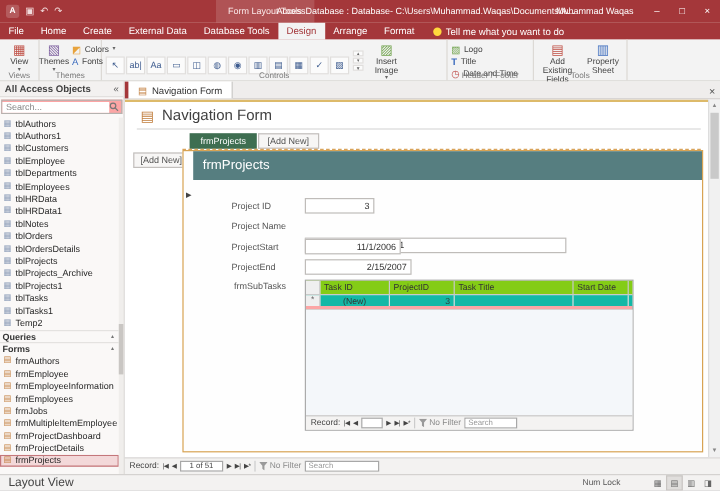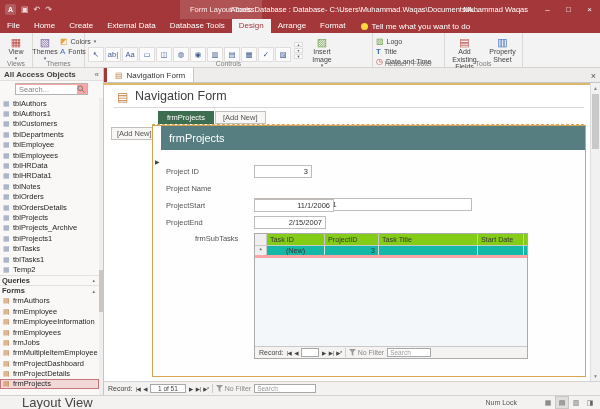--- a/index.html
+++ b/index.html
@@ -46,21 +46,21 @@
 .i-logo{color:#6FA24B}.i-title{color:#3F6EBF;font-weight:bold}.i-dt{color:#C0504D}
 .tiles{display:flex;align-items:center;gap:1px;padding:7px 2px 0 3px}
 .tile{min-width:16px;height:15px;border:1px solid #E0DEDC;background:#FBFBFB;display:flex;align-items:center;justify-content:center;font-size:7.5px;color:#3E5C8F;white-space:nowrap}
 .gal-scroll{display:flex;flex-direction:column;justify-content:flex-start;gap:1px;padding:7px 2px 0 1px}
 .gs{width:9px;height:5px;border:1px solid #E0DEDC;background:#FBFBFB;display:flex;align-items:center;justify-content:center;font-size:4px;color:#666}
 
 
 .navpane{position:absolute;left:0;top:68px;width:104px;bottom:14px;background:#FAF8F7;border-right:1px solid #C8C6C4;overflow:hidden}
 .np-header{height:13px;display:flex;align-items:center;justify-content:space-between;padding:0 4px;font-size:8px;font-weight:bold;color:#3F3F3F;background:#F3F1F0;border-bottom:1px solid #E2E0DE}
 .np-shutter{font-weight:normal;color:#666}
-.np-search{margin:2px 15px;height:12px;border:1px solid #B5B2AF;background:#fca5a5;display:flex;align-items:center}
+.np-search{margin:2px 1px;height:12px;border:1px solid #B5B2AF;background:#fca5a5;display:flex;align-items:center}
 .np-search input{flex:1;min-width:0;border:0;outline:0;font-size:7.5px;padding-left:3px;font-family:inherit;color:#333}
 .np-search input::placeholder{color:#888}
 .np-search svg{flex:none;margin-right:2px}
 .np-list{position:absolute;top:30px;left:0;right:4px;bottom:0;overflow:hidden}
 .np-item{height:10.4px;display:flex;align-items:center;padding-left:13px;position:relative;font-size:7.5px;color:#262626;white-space:nowrap;overflow:hidden}
 .np-ico{position:absolute;left:3px;font-size:7px;line-height:7px}
 .np-ico.tbl{color:#8C9CB8}
 .np-ico.frm{color:#C17E3D}
 .np-item.sel{background:#F3D8D9;box-shadow:inset 0 0 0 1px #C4777B}
 .np-sect{height:10.5px;display:flex;align-items:center;justify-content:space-between;padding:0 4px 0 2px;font-size:7.5px;font-weight:bold;color:#333;border-top:1px solid #E4E2E0}
@@ -80,21 +80,21 @@
 .form-title{position:absolute;left:31px;top:6px;font-size:12.5px;color:#404040}
 .title-rule{position:absolute;left:10px;right:16px;top:24px;border-top:1px solid #D9D9D9}
 .navstrip{position:absolute;left:54px;top:28px;display:flex;align-items:flex-end}
 .nstab1{height:13px;line-height:13px;padding:0 9px;background:#3E6E51;color:#fff;font-size:7.5px;white-space:nowrap}
 .nstab2{height:13px;line-height:11px;padding:0 7px;background:#F7F6F5;border:1px solid #C2BFBC;color:#555;font-size:7.5px;margin-left:1px;white-space:nowrap}
 .strip-line{position:absolute;left:48px;right:16px;top:41px;border-top:1px dashed #D9A45B}
 .left-addnew{position:absolute;left:7px;top:44px;height:13px;line-height:11px;padding:0 5px;background:#F7F6F5;border:1px solid #C2BFBC;color:#555;font-size:7.5px;white-space:nowrap}
 .formregion{position:absolute;left:48px;top:42px;width:434px;height:252px;border:1px solid #D8A353;background:#FEFEFE}
 .fr-header{height:24px;margin-left:8px;background:#567E80;color:#fff;font-size:11px;line-height:24px;padding-left:8px}
 .fr-arrow{position:absolute;left:2px;top:32px;font-size:6px;color:#444}
-.f-label{position:absolute;left:13px;font-size:7.5px;color:#555;white-space:nowrap}
+.f-label{position:absolute;left:40px;font-size:7.5px;color:#555;white-space:nowrap}
 .f-box{position:absolute;left:101px;height:13px;border:1px solid #BFBCB9;background:#fff;font-size:7.5px;color:#333;display:flex;align-items:center;padding:0 3px;white-space:nowrap}
 .f-box.num{justify-content:flex-end}
 .grid{position:absolute;left:101px;top:107px;width:274px;height:126px;border:1px solid #ABABAB;display:flex;flex-direction:column;background:#fff}
 .g-head{display:flex;height:12px;background:#84cc16;border-bottom:1px solid #C9C9C9;flex:none}
 .g-sel{width:12px;flex:none;border-right:1px solid #C9C9C9;background:#EFEFEF;display:flex;align-items:center;justify-content:center;color:#555;font-size:7px}
 .g-col{border-right:1px solid #C9C9C9;display:flex;align-items:center;padding-left:3px;font-size:7.2px;color:#333;white-space:nowrap;overflow:hidden}
 .w1{width:58px}.w2{width:54px}.w3{width:99px}.w4{width:46px}
 .g-row{display:flex;height:12px;border-bottom:3px solid #fca5a5;background:#14b8a6;flex:none}
 .g-cell{border-right:1px solid #DDD;display:flex;align-items:center;font-size:7.2px;color:#333;padding:0 3px;white-space:nowrap;overflow:hidden}
 .gc-center{justify-content:center}.gc-right{justify-content:flex-end}
@@ -113,21 +113,21 @@
 .rn-search input::placeholder{color:#999}
 .w-s1{width:44px}.w-s2{width:62px}
 .outernav{height:14px;background:#F3F2F1;border-top:1px solid #D4D2D0;flex:none}
 .dscroll{position:absolute;right:0;top:0;bottom:0;width:10px;background:#F1F1F1;border-left:1px solid #DDD}
 .ds-up{position:absolute;top:0;left:0;width:9px;height:10px;display:flex;align-items:center;justify-content:center;font-size:5px;color:#888}
 .ds-down{position:absolute;bottom:0;left:0;width:9px;height:10px;display:flex;align-items:center;justify-content:center;font-size:5px;color:#888}
 .ds-thumb{position:absolute;left:1px;width:7px;top:11px;height:55px;background:#C9C9C9}
 
 
 .statusbar{position:absolute;left:0;bottom:0;width:600px;height:14px;background:#F3F2F1;border-top:1px solid #D4D2D0;display:flex;align-items:center}
-.sb-left{padding-left:22px;font-size:13px;color:#444;white-space:nowrap}
+.sb-left{padding-left:7px;font-size:10px;color:#444;white-space:nowrap}
 .sb-right{margin-left:auto;display:flex;align-items:center;padding-right:3px}
 .sb-numlock{font-size:7px;color:#555;margin-right:24px;white-space:nowrap}
 .sb-vbtn{width:14px;height:13px;display:flex;align-items:center;justify-content:center;font-size:7px;color:#666}
 .sb-vbtn.active{background:#E0DEDC;box-shadow:inset 0 0 0 1px #C9C6C3}
 </style>
 </head>
 <body>
 
 <div class="app">
 
@@ -273,25 +273,25 @@
       <div class="np-item">
           <span class="np-ico tbl">▦</span>
           <span>tblAuthors1</span>
         </div>
       <div class="np-item">
           <span class="np-ico tbl">▦</span>
           <span>tblCustomers</span>
         </div>
       <div class="np-item">
           <span class="np-ico tbl">▦</span>
+          <span>tblEmployee</span>
+        </div>
+      <div class="np-item">
+          <span class="np-ico tbl">▦</span>
           <span>tblDepartments</span>
-        </div>
-      <div class="np-item">
-          <span class="np-ico tbl">▦</span>
-          <span>tblEmployee</span>
         </div>
       <div class="np-item">
           <span class="np-ico tbl">▦</span>
           <span>tblEmployees</span>
         </div>
       <div class="np-item">
           <span class="np-ico tbl">▦</span>
           <span>tblHRData</span>
         </div>
       <div class="np-item">
@@ -413,21 +413,21 @@
         <span class="f-label" style="top:41px">Project ID</span>
         <div class="f-box num" style="top:39px;width:58px">3</div>
 
         <span class="f-label" style="top:58px">Project Name</span>
         <div class="f-box" style="top:72px;width:218px">Pestacon: Quarterly 1.1</div>
 
         <span class="f-label" style="top:75px">ProjectStart</span>
         <div class="f-box num" style="top:73px;width:80px">11/1/2006</div>
 
         <span class="f-label" style="top:92px">ProjectEnd</span>
-        <div class="f-box num" style="top:90px;width:72px">2/15/2007</div>
+        <div class="f-box num" style="top:90px;width:89px">2/15/2007</div>
 
         <span class="f-label" style="top:108px;left:42px">frmSubTasks</span>
 
         <div class="grid">
           <div class="g-head">
             <div class="g-sel"></div>
             <div class="g-col w1">Task ID</div>
             <div class="g-col w2">ProjectID</div>
             <div class="g-col w3">Task Title</div>
             <div class="g-col w4">Start Date</div>

